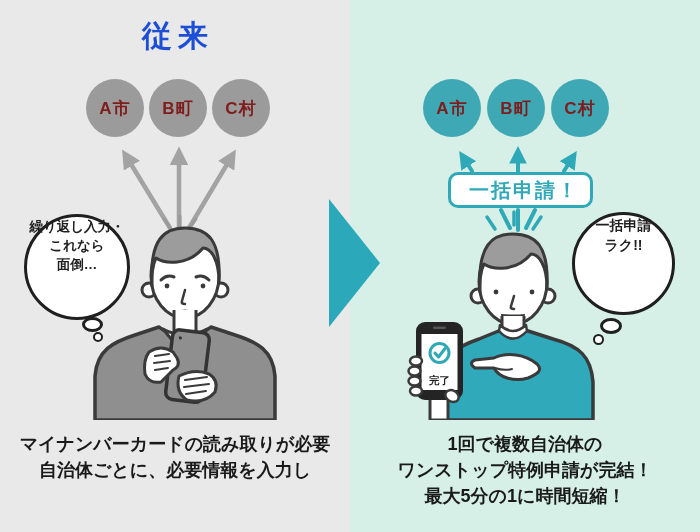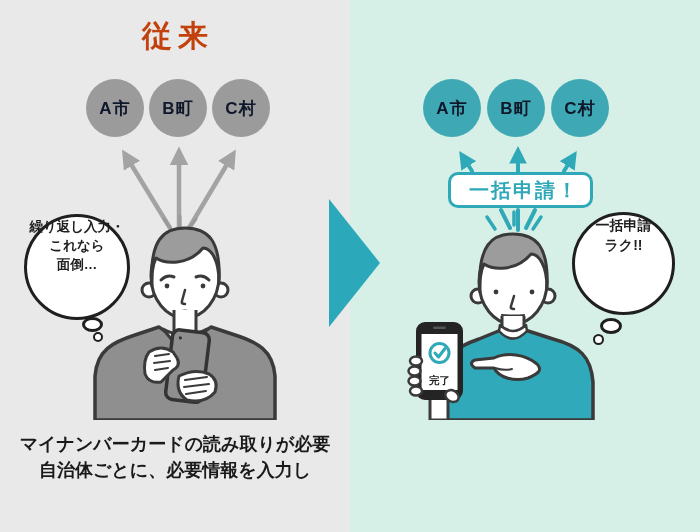--- a/index.html
+++ b/index.html
@@ -8,27 +8,27 @@
     font-family:"Liberation Sans","DejaVu Sans",sans-serif;
     color:#1f1f1f;
   }
   .panel { position:absolute; top:0; width:350px; height:532px; }
   .panel.before { left:0; background:var(--left-bg,#e9e9e9); }
   .panel.after  { left:350px; background:var(--right-bg,#d6f0e8); }
 
   .title {
     position:absolute; top:16px; left:0; width:100%; margin:0;
     text-align:center; font-size:30px; font-weight:800;
-    letter-spacing:6px; text-indent:6px; color:#c2410c;
+    letter-spacing:6px; text-indent:6px; color:#1d4ed8;
   }
 
   .muni {
     position:absolute; top:79px; width:58px; height:58px; border-radius:50%;
     display:flex; align-items:center; justify-content:center;
-    color:#0f172a; font-size:17px; font-weight:700; letter-spacing:1px;
+    color:#7f1d1d; font-size:17px; font-weight:700; letter-spacing:1px;
   }
   .before .muni { background:var(--gray-circle,#9b9b9b); }
   .after  .muni { background:var(--teal-circle,#3fa8b5); }
   .before .m0 { left:86px; }  .before .m1 { left:149px; } .before .m2 { left:212px; }
   .after  .m0 { left:73px; }  .after  .m1 { left:137px; } .after  .m2 { left:201px; }
 
   .arrows { position:absolute; left:0; top:0; width:350px; height:532px; pointer-events:none; }
 
   .bubble {
     position:absolute; background:#fff; border:3px solid #1f1f1f; border-radius:50%;
@@ -217,16 +217,21 @@
       <span>一括申請！</span>
     </div>
 
     <div class="bubble b-after">
       <div>一括申請</div>
       <div>ラク!!</div>
     </div>
     <div class="bubble-dot dot1"></div>
     <div class="bubble-dot dot2"></div>
 
+    <div class="caption">
+      <div>1回で複数自治体の</div>
+      <div>ワンストップ特例申請が完結！</div>
+      <div>最大5分の1に時間短縮！</div>
+    </div>
   </section>
 
   <div class="big-arrow"></div>
 </div>
 
 </body></html>

